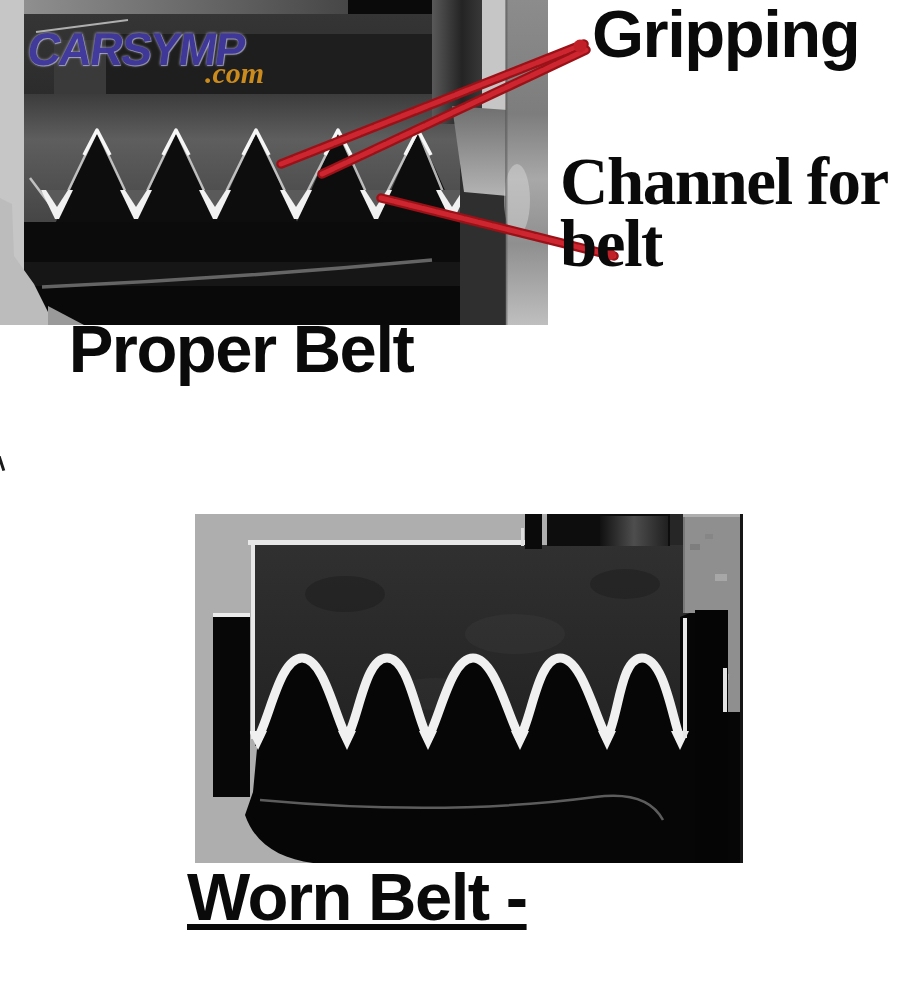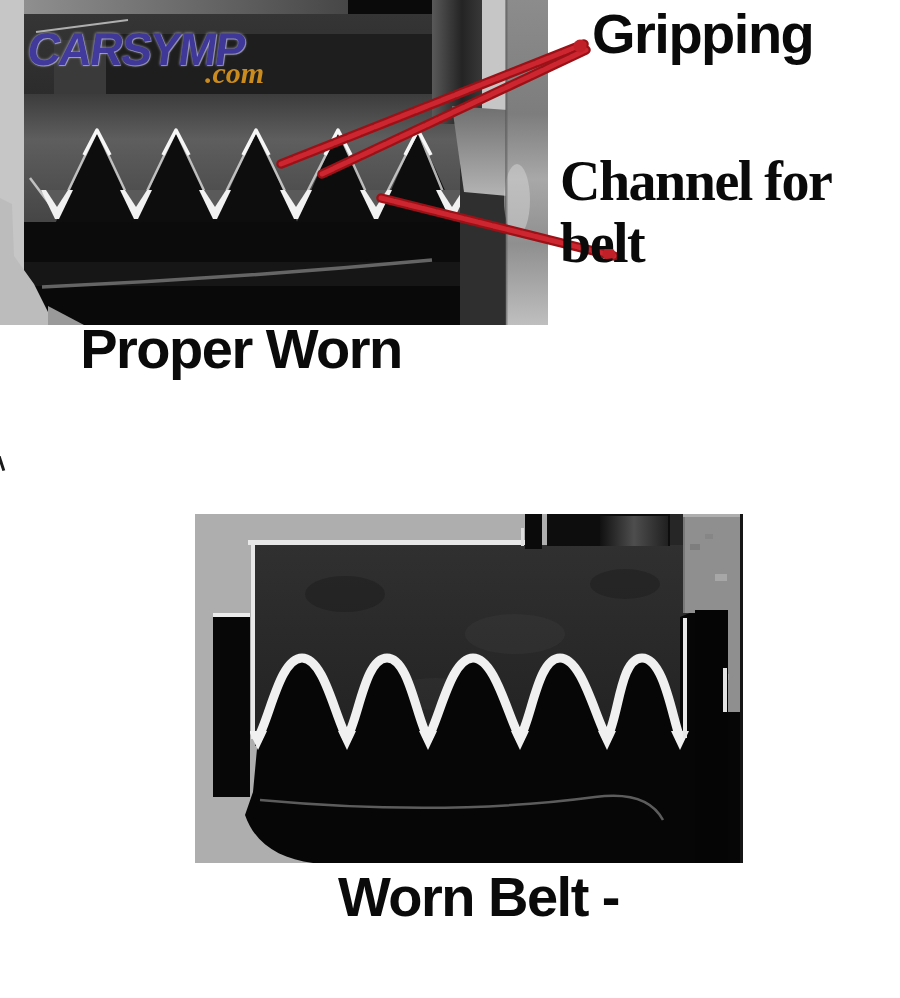--- a/index.html
+++ b/index.html
@@ -6,27 +6,27 @@
   #stage{
     position:relative;width:900px;height:998px;background:#fff;overflow:hidden;
     font-family:"Liberation Sans", sans-serif;
   }
   .photo{position:absolute;display:block;}
   #top-photo{left:0;top:0;}
   #bottom-photo{left:195px;top:514px;}
   #leader-overlay{position:absolute;left:0;top:0;pointer-events:none;}
   .label{
     position:absolute;color:#0a0a0a;font-weight:bold;
-    font-size:56px;line-height:62px;letter-spacing:-1.5px;white-space:nowrap;
+    font-size:67px;line-height:62px;letter-spacing:-1.5px;white-space:nowrap;
   }
   .label div{white-space:nowrap;}
   #label-gripping{left:592px;top:3px;text-align:left;width:300px;}
   #label-channel{left:560px;top:150px;width:322px;text-align:left;font-family:Liberation Serif, serif;}
   #caption-top{left:25px;top:318px;width:432px;text-align:center;}
-  #caption-bottom{left:187px;top:866px;width:432px;text-align:right;}
+  #caption-bottom{left:187px;top:866px;width:432px;text-align:left;text-decoration:underline;}
   #watermark{position:absolute;left:28px;top:22px;width:300px;height:70px;}
   #watermark .brand{
     display:inline-block;font-weight:bold;font-size:46px;letter-spacing:-2px;
     color:#433BA7;opacity:.9;transform:skewX(-8deg);
     text-shadow:0 0 3px rgba(235,235,255,.85), 1px 1px 0 rgba(190,190,230,.6);
   }
   #watermark .suffix{
     position:absolute;left:177px;top:34px;font-family:Liberation Serif, serif;
     font-style:italic;font-weight:bold;font-size:30px;color:#CB8C1D;
   }
@@ -253,21 +253,21 @@
   <div class="label" id="label-gripping">
     <div>Gripping</div>
   </div>
 
   <div class="label" id="label-channel">
     <div>Channel for</div>
     <div>belt</div>
   </div>
 
   <div class="label" id="caption-top">
-    <div>Proper Worn</div>
+    <div>Proper Belt</div>
   </div>
 
   <div class="label" id="caption-bottom">
     <div>Worn Belt -</div>
   </div>
 
   <div id="stray-mark"></div>
 </div>
 
 </body></html>

